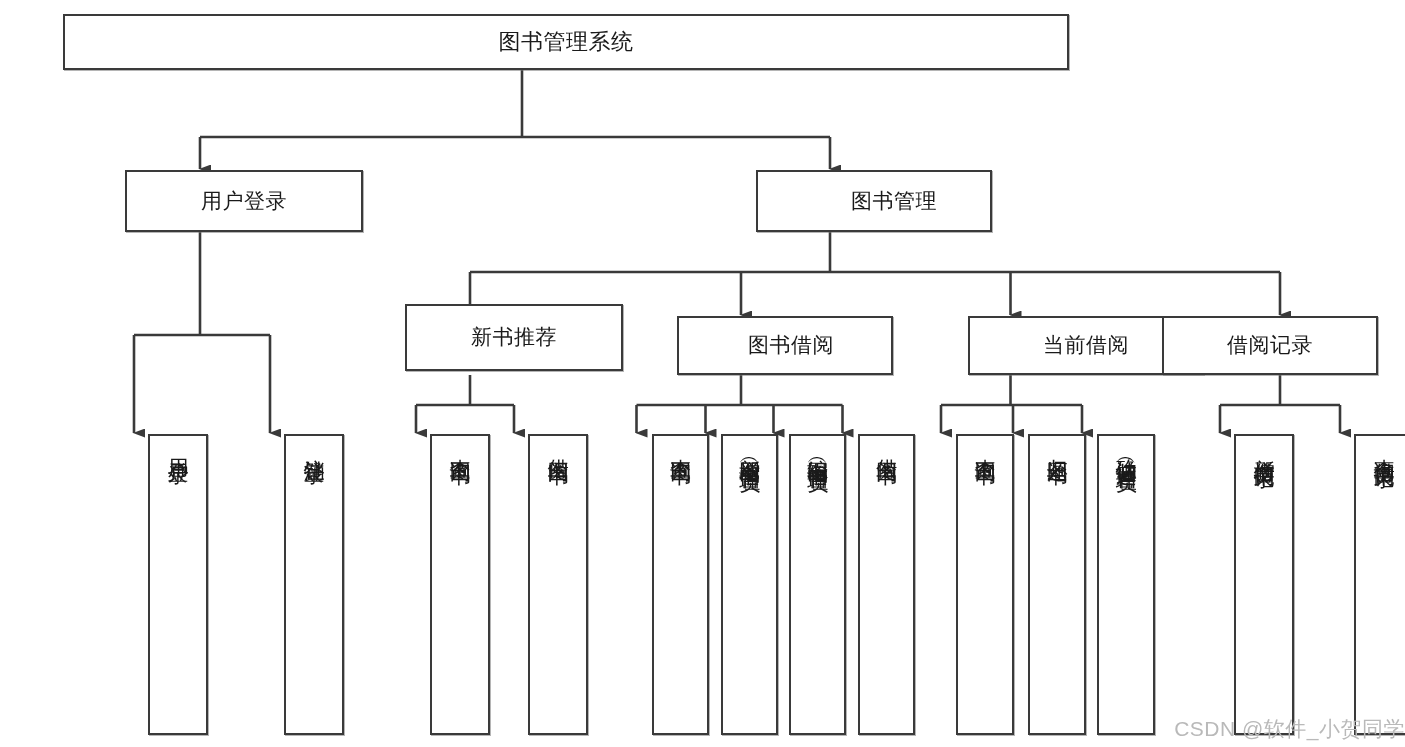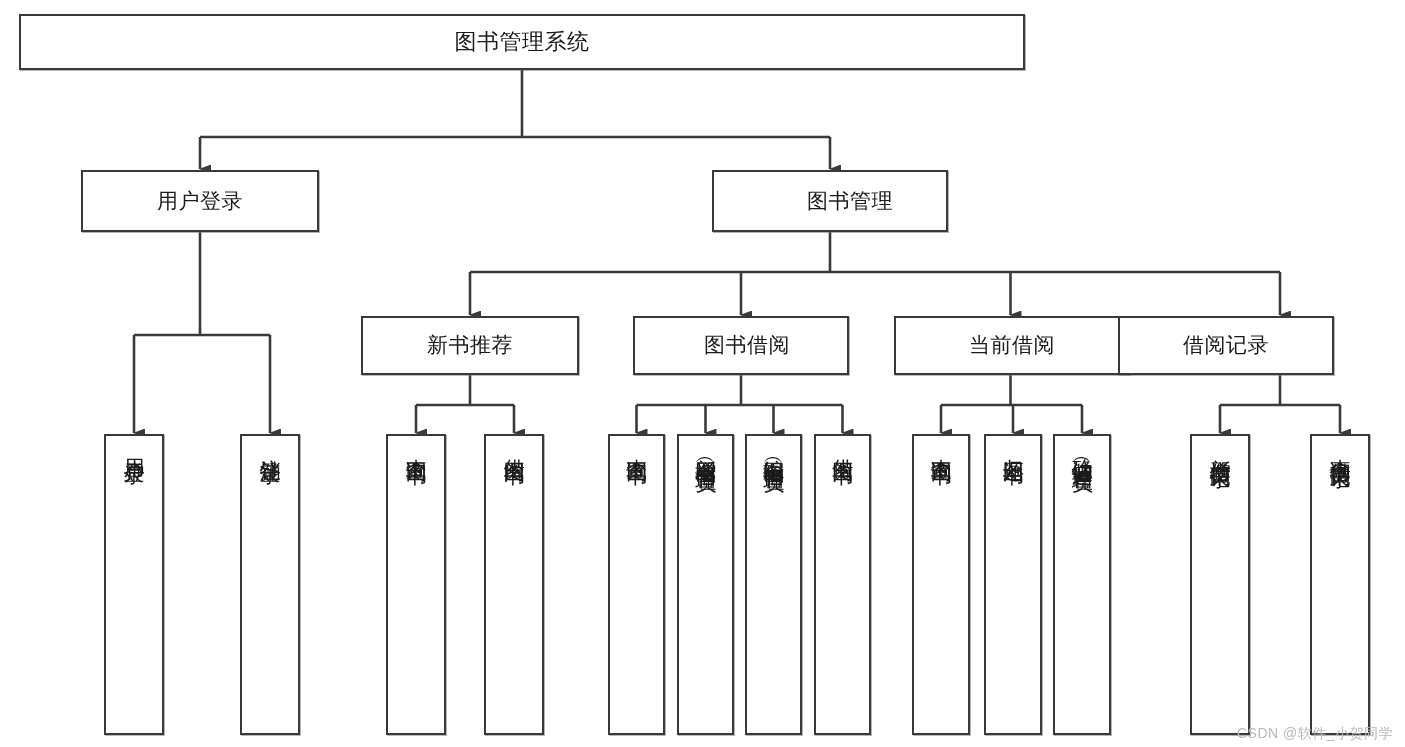--- a/index.html
+++ b/index.html
@@ -27,20 +27,21 @@
   .node {
     position: absolute;
     box-sizing: border-box;
     background: #ffffff;
     border: 2px solid #3a3a3a;
     box-shadow: 1px 1px 0 0 rgba(120,120,120,0.55);
     display: flex;
     align-items: center;
     justify-content: center;
     z-index: 2;
+    margin-left: 44px;
   }
   .node-label {
     color: #1a1a1a;
     font-size: 21px;
     line-height: 1.18;
     letter-spacing: 0.5px;
     white-space: nowrap;
     text-align: center;
   }
   .node.vertical {
@@ -52,23 +53,23 @@
     writing-mode: vertical-rl;
     text-orientation: upright;
     font-size: 21px;
     line-height: 1.35;
     letter-spacing: 2px;
     white-space: nowrap;
   }
   .node.root .node-label { font-size: 22px; }
   .watermark {
     position: absolute;
-    right: 12px;
+    right: 0;
     bottom: 4px;
-    font-size: 14px;
+    font-size: 21px;
     color: #b9b9b9;
     letter-spacing: 0.5px;
     z-index: 3;
     white-space: nowrap;
   }
 </style>
 </head>
 <body>
 
 <div id="canvas">
@@ -119,27 +120,27 @@
   <div id="node-layer">
       <div class="node root" style="left: 19px; top: 14px; width: 1006px; height: 56px;">
         <span class="node-label">图书管理系统</span>
       </div>
       <div class="node" style="left: 81px; top: 170px; width: 238px; height: 62px;">
         <span class="node-label">用户登录</span>
       </div>
       <div class="node" style="left: 712px; top: 170px; width: 236px; height: 62px; padding-left: 40px;">
         <span class="node-label">图书管理</span>
       </div>
-      <div class="node" style="left: 361px; top: 316px; width: 218px; height: 59px;">
+      <div class="node" style="left: 361px; top: 304px; width: 218px; height: 67px;">
         <span class="node-label">新书推荐</span>
       </div>
       <div class="node" style="left: 633px; top: 316px; width: 216px; height: 59px; padding-left: 12px;">
         <span class="node-label">图书借阅</span>
       </div>
-      <div class="node" style="left: 894px; top: 316px; width: 236px; height: 59px;">
+      <div class="node" style="left: 924px; top: 316px; width: 236px; height: 59px;">
         <span class="node-label">当前借阅</span>
       </div>
       <div class="node" style="left: 1118px; top: 316px; width: 216px; height: 59px;">
         <span class="node-label">借阅记录</span>
       </div>
       <div class="node vertical" style="left: 104px; top: 434px; width: 60px; height: 301px;">
         <span class="node-label">用户登录</span>
       </div>
       <div class="node vertical" style="left: 240px; top: 434px; width: 60px; height: 301px;">
         <span class="node-label">注销登录</span>

